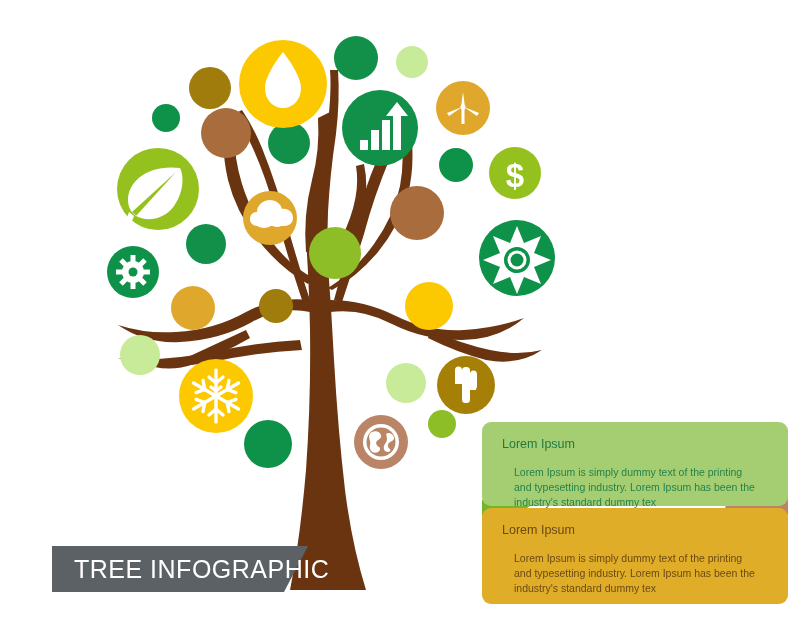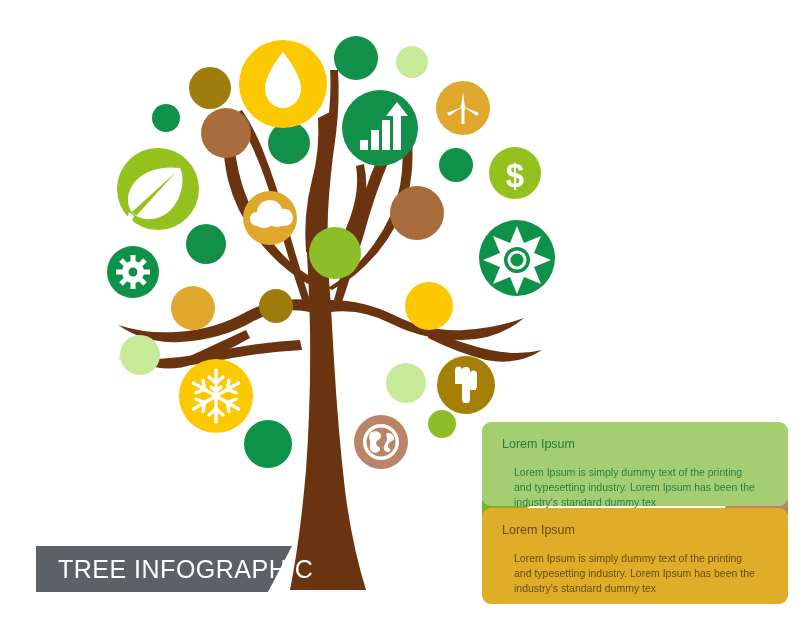--- a/index.html
+++ b/index.html
@@ -22,21 +22,21 @@
     position: absolute;
     left: 0;
     top: 0;
     width: 800px;
     height: 623px;
   }
 
   
   .title-banner {
     position: absolute;
-    left: 36px;
+    left: 52px;
     top: 546px;
     width: 256px;
     height: 46px;
     z-index: 5;
   }
   .title-banner svg {
     position: absolute;
     left: 0;
     top: 0;
   }

